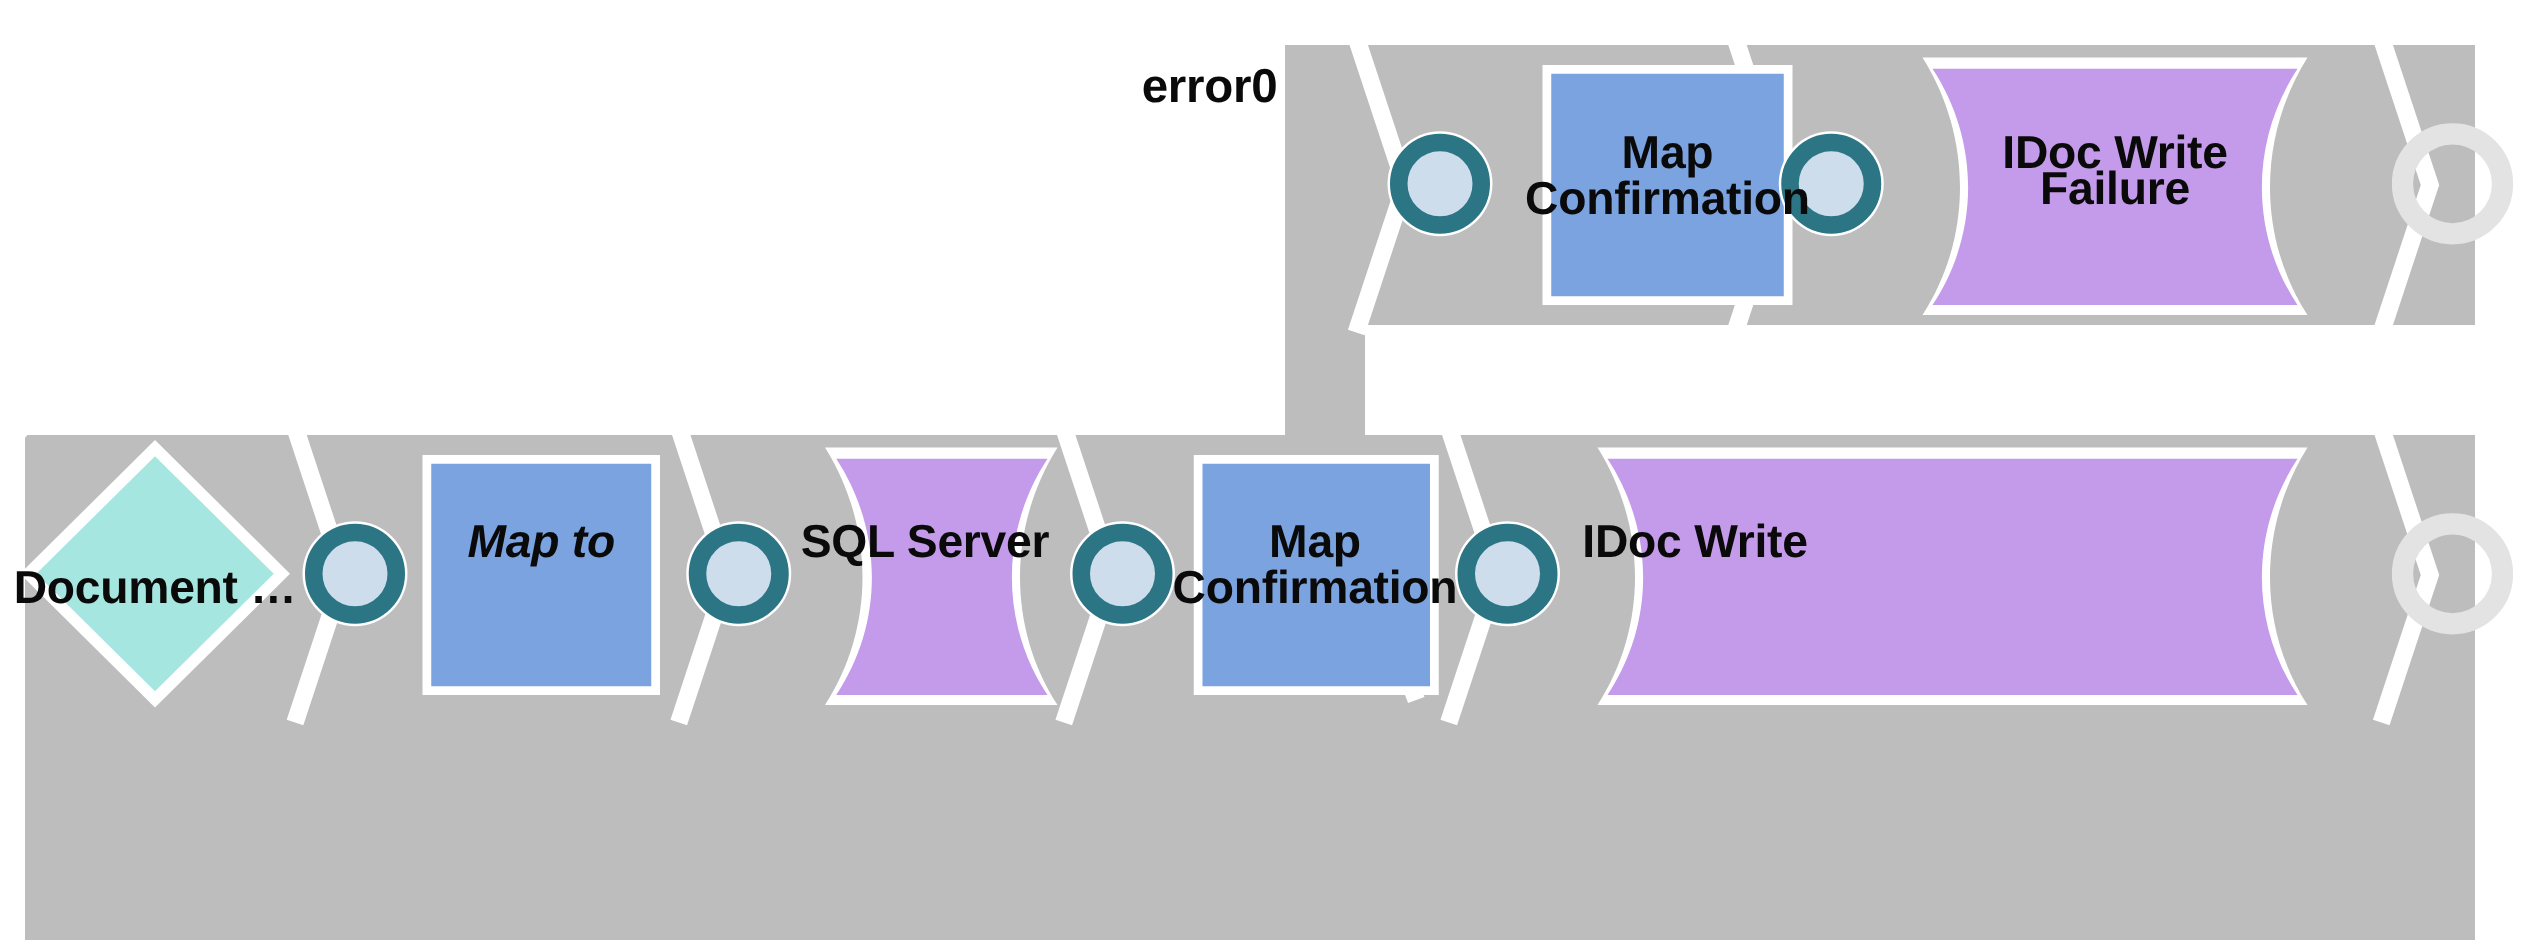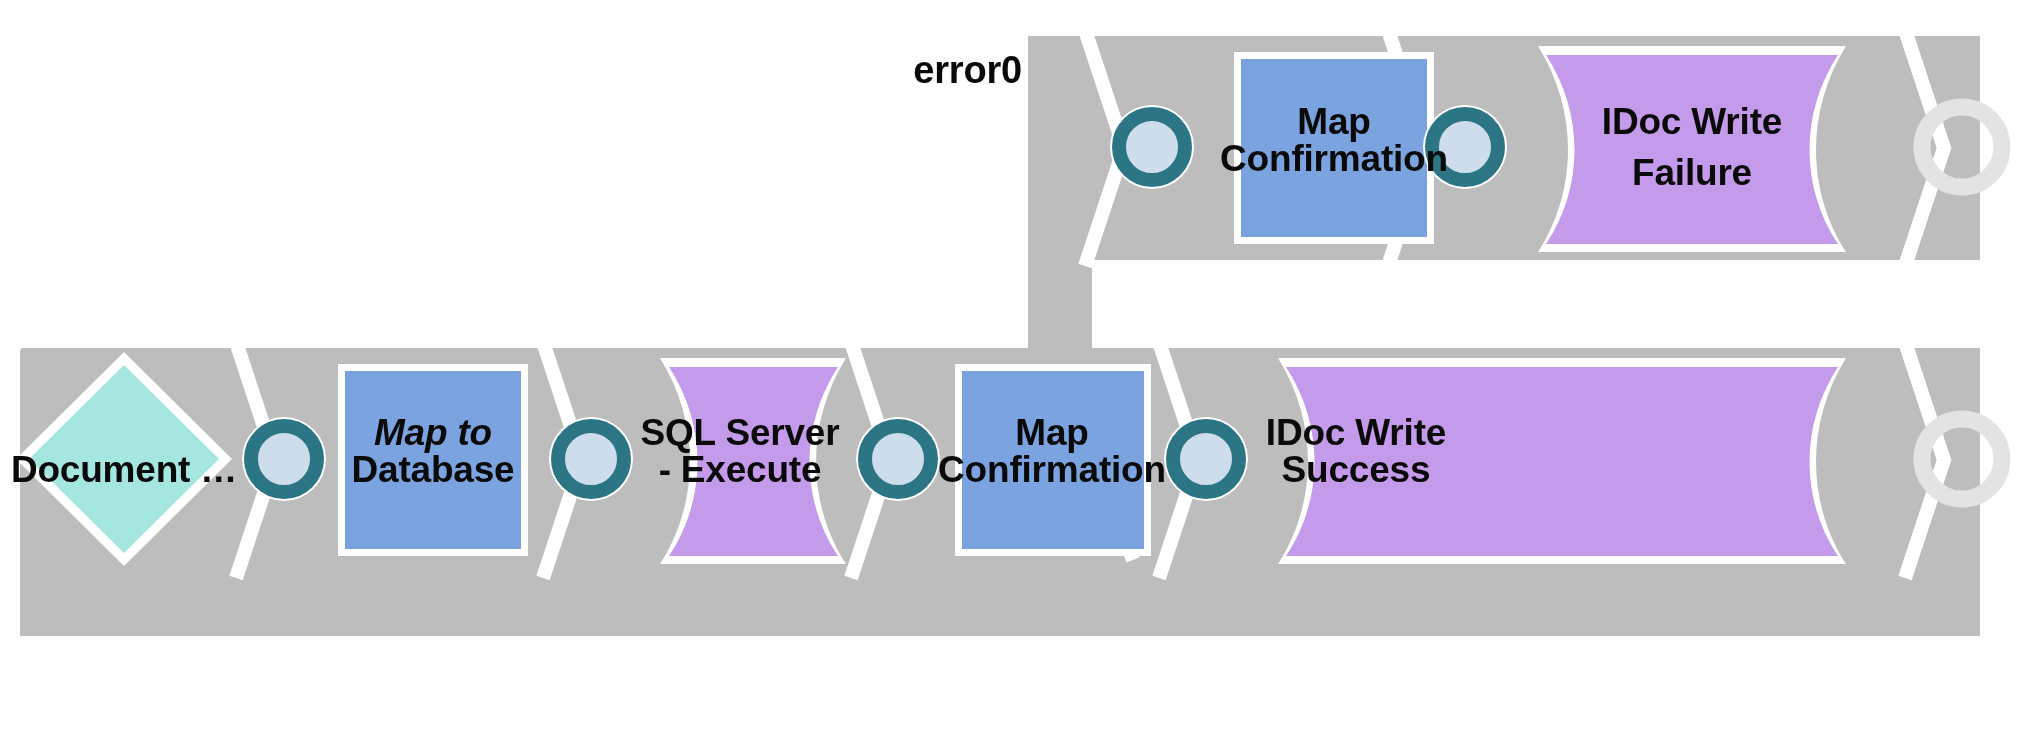--- a/index.html
+++ b/index.html
@@ -4,21 +4,21 @@
 <title>Process Flow</title>
 <style>
   html,body{margin:0;padding:0;background:#ffffff;}
   body{
     font-family:"Liberation Sans","DejaVu Sans",sans-serif;
     -webkit-font-smoothing:antialiased;
   }
   #canvas{
     position:relative;
     width:2020px;
-    height:636px;
+    height:752px;
     background:#ffffff;
     overflow:hidden;
   }
   #flow-svg{
     position:absolute;
     left:0; top:0;
     width:2020px;
     height:752px;
     display:block;
   }
@@ -165,29 +165,26 @@
       </g>
     </g>
   </svg>
 
   <div class="lbl branch-label" style="left:1022px; top:70px;">error0</div>
 
   <div class="lbl step-label" style="left:1334px; top:122px;">Map</div>
   <div class="lbl step-label" style="left:1334px; top:159px;">Confirmation</div>
 
   <div class="lbl step-label" style="left:1692px; top:122px;">IDoc Write</div>
-  <div class="lbl step-label" style="left:1692px; top:173px;">Failure</div>
+  <div class="lbl step-label" style="left:1692px; top:151px;">Failure</div>
 
   <div class="lbl step-label" style="left:124px; top:470px;">Document …</div>
 
   <div class="lbl step-label" style="left:433px; top:433px;font-style:italic;">Map to</div>
-  <div class="lbl step-label" style="left:433px; top:470px;">Database</div>
 
   <div class="lbl step-label" style="left:740px; top:433px;">SQL Server</div>
-  <div class="lbl step-label" style="left:740px; top:470px;">- Execute</div>
 
   <div class="lbl step-label" style="left:1052px; top:433px;">Map</div>
   <div class="lbl step-label" style="left:1052px; top:470px;">Confirmation</div>
 
   <div class="lbl step-label" style="left:1356px; top:433px;">IDoc Write</div>
-  <div class="lbl step-label" style="left:1356px; top:470px;">Success</div>
 
 </div>
 
 </body></html>

